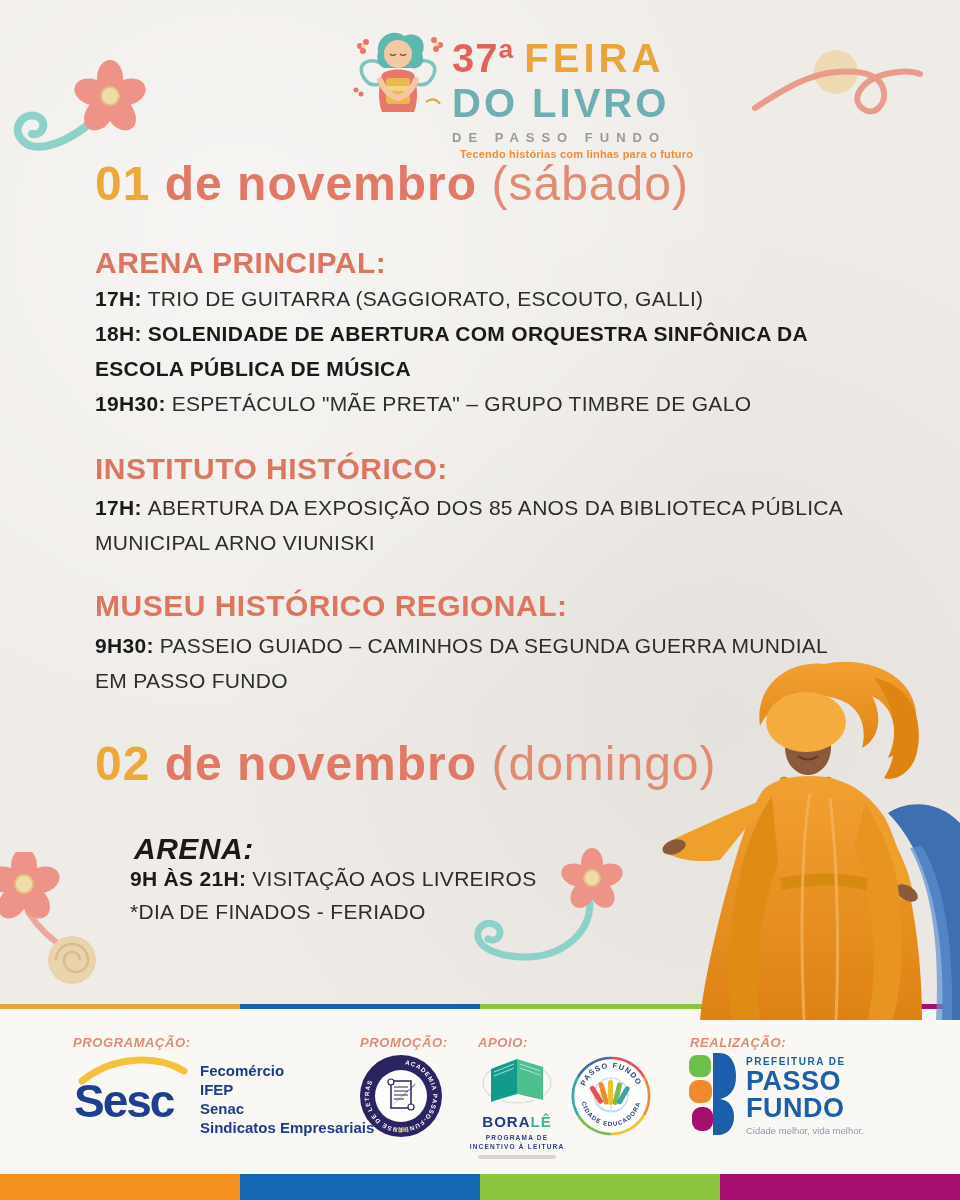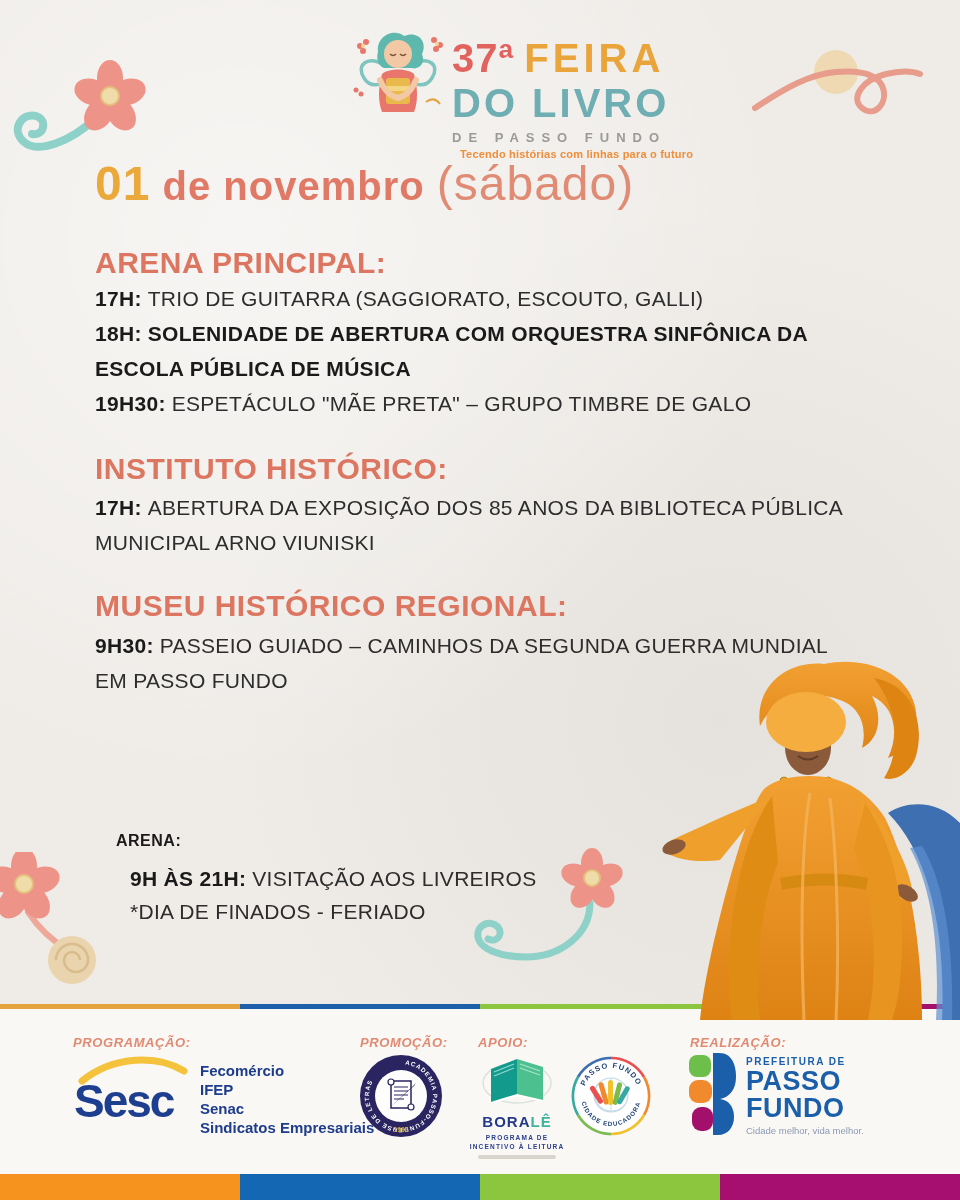--- a/index.html
+++ b/index.html
@@ -17,29 +17,29 @@
   .logo-text { position:absolute; left:452px; top:38px; line-height:1; }
   .logo-line1 { display:flex; align-items:flex-start; }
   .logo-edition { font-size:40px; font-weight:800; color:#E2635E; margin-right:10px; letter-spacing:1px; }
   .logo-feira { font-size:40px; font-weight:800; color:#E9A43B; letter-spacing:4px; }
   .logo-livro { font-size:40px; font-weight:800; color:#6FAEB2; letter-spacing:3px; margin-top:5px; }
   .logo-sub { font-size:13px; font-weight:600; color:#9C9A96; letter-spacing:7px; margin-top:8px; }
   .logo-tagline { font-size:11px; font-weight:700; color:#EE8E3B; margin-top:5px; letter-spacing:.2px;margin-left:8px; }
   
   .day-title { position:absolute; left:95px; white-space:nowrap; z-index:4; }
   .day-num { font-size:48px; font-weight:800; color:#EBA93B; letter-spacing:1px; }
-  .day-mid { font-size:40px; font-weight:800; color:#E07A66; letter-spacing:1px; }
+  .day-mid { font-size:48px; font-weight:800; color:#E07A66; letter-spacing:1px; }
   .day-week { font-size:48px; font-weight:300; color:#E08B74; letter-spacing:1px; }
   
   .venue-name { position:absolute; left:95px; font-size:30px; font-weight:800; color:#DC7660; letter-spacing:.5px; z-index:4; }
   .events { position:absolute; left:95px; width:765px; font-size:21px; line-height:35px; color:#2D2D2D; letter-spacing:.3px; z-index:4; }
   .events p { margin:0; }
   .etime { font-weight:800; color:#1A1A1A; margin-right:6px; }
   .ebold { font-weight:800; color:#1A1A1A; }
-  .day2-block .venue-name2 { position:absolute; left:116px; font-size:16px; font-weight:800; color:#1A1A1A; letter-spacing:.5px; z-index:4; }
+  .day2-block .venue-name2 { position:absolute; left:134px; font-size:30px; font-weight:800; color:#1A1A1A; letter-spacing:.5px; z-index:4;font-style:italic; }
   .events2 { left:130px; width:560px; line-height:33px; }
   
   .decor { position:absolute; z-index:2; }
   
   .performer { position:absolute; left:660px; top:648px; width:300px; height:372px; z-index:3; }
   
   .thin-stripe { position:absolute; left:0; top:1004px; width:960px; height:5px; display:flex; z-index:1; }
   .bottom-stripe { position:absolute; left:0; top:1174px; width:960px; height:26px; display:flex; z-index:6; }
   .seg { flex:1; height:100%; }
   
@@ -156,20 +156,23 @@
   <div class="venue-name" style="top:452px">INSTITUTO HISTÓRICO:</div>
   <div class="events" style="top:490px">
     <p><span class="etime">17H:</span><span>ABERTURA DA EXPOSIÇÃO DOS 85 ANOS DA BIBLIOTECA PÚBLICA MUNICIPAL ARNO VIUNISKI</span></p>
   </div>
 
   <div class="venue-name" style="top:589px">MUSEU HISTÓRICO REGIONAL:</div>
   <div class="events" style="top:628px">
     <p><span class="etime">9H30:</span><span>PASSEIO GUIADO – CAMINHOS DA SEGUNDA GUERRA MUNDIAL EM PASSO FUNDO</span></p>
   </div>
 
+  <div class="day-title" style="top:736px">
+    <span class="day-num">02</span><span class="day-mid"> de novembro </span><span class="day-week">(domingo)</span>
+  </div>
 
   <div class="day2-block">
     <div class="venue-name2" style="top:832px">ARENA:</div>
     <div class="events events2" style="top:862px">
       <p><span class="etime">9H ÀS 21H:</span><span>VISITAÇÃO AOS LIVREIROS</span></p>
       <p><span>*DIA DE FINADOS - FERIADO</span></p>
     </div>
   </div>
 
   <svg class="performer" viewBox="0 0 300 372">

